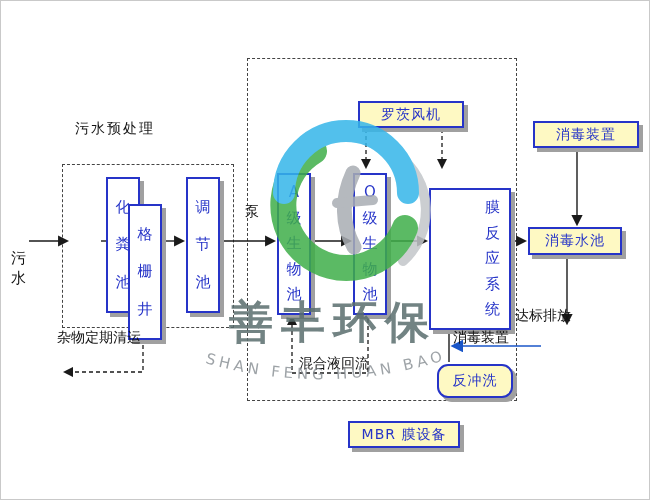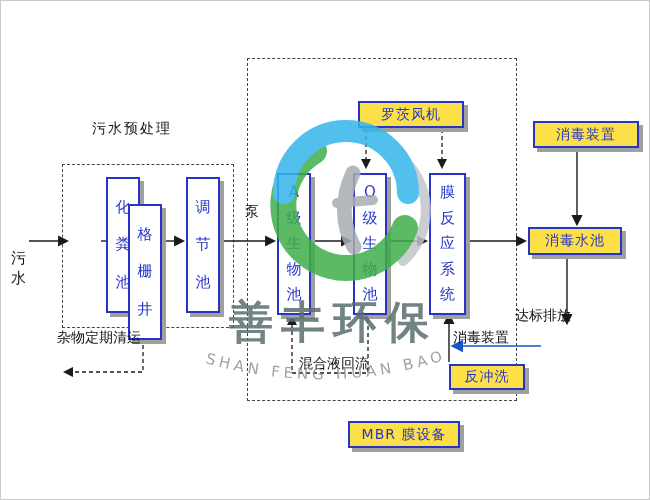--- a/index.html
+++ b/index.html
@@ -14,21 +14,21 @@
   .tank{
     position:absolute;border:2px solid #2634c8;background:#fff;
     box-shadow:4px 4px 0 #a0a0a0;color:#2634c8;font-size:15px;
     display:flex;align-items:center;justify-content:center;text-align:center;z-index:3;
   }
   .tank span{width:1em;word-break:break-all;display:block;}
   .t3 span{line-height:2.5;}
   .t5 span{line-height:1.7;}
   
   .equip{
-    position:absolute;border:2px solid #2634c8;background:#fde047;
+    position:absolute;border:2px solid #2634c8;background:#fef9c3;
     box-shadow:4px 4px 0 #a0a0a0;color:#2634c8;font-size:14px;letter-spacing:1px;
     display:flex;align-items:center;justify-content:center;z-index:3;box-sizing:border-box;
   }
   
   .lbl{position:absolute;color:#111;font-size:14px;z-index:4;white-space:nowrap;}
   .lbl.v{width:1em;word-break:break-all;white-space:normal;line-height:1.35;font-size:15px;}
   .lines{position:absolute;left:0;top:0;z-index:2;}
   .wm{position:absolute;left:0;top:0;z-index:5;pointer-events:none;}
 </style>
 </head>
@@ -79,42 +79,42 @@
   <div class="tank t3" style="left:185px;top:176px;width:30px;height:132px;">
     <span>调节池</span>
   </div>
 
   <div class="tank t5" style="left:276px;top:172px;width:30px;height:138px;">
     <span>A级生物池</span>
   </div>
   <div class="tank t5" style="left:352px;top:172px;width:30px;height:138px;">
     <span>O级生物池</span>
   </div>
-  <div class="tank t5" style="left:428px;top:172px;width:33px;height:138px;">
+  <div class="tank t5" style="left:428px;top:187px;width:33px;height:138px;padding-left:45px;">
     <span>膜反应系统</span>
   </div>
 
   <div class="equip" style="left:357px;top:100px;width:106px;height:27px;">
     <span>罗茨风机</span>
   </div>
   <div class="equip" style="left:532px;top:120px;width:106px;height:27px;">
     <span>消毒装置</span>
   </div>
   <div class="equip" style="left:527px;top:226px;width:94px;height:28px;">
     <span>消毒水池</span>
   </div>
-  <div class="equip" style="left:448px;top:363px;width:76px;height:26px;">
+  <div class="equip" style="left:436px;top:363px;width:76px;height:34px;border-radius:11px;">
     <span>反冲洗</span>
   </div>
   <div class="equip" style="left:347px;top:420px;width:112px;height:27px;">
     <span>MBR 膜设备</span>
   </div>
 
   <div class="lbl v" style="left:10px;top:219px;margin-top:28px;">污水</div>
-  <div class="lbl" style="left:91px;top:119px;letter-spacing:2px;">污水预处理</div>
+  <div class="lbl" style="left:74px;top:119px;letter-spacing:2px;">污水预处理</div>
   <div class="lbl" style="left:56px;top:328px;">杂物定期清运</div>
   <div class="lbl" style="left:244px;top:202px;">泵</div>
   <div class="lbl" style="left:514px;top:306px;">达标排放</div>
   <div class="lbl" style="left:452px;top:328px;">消毒装置</div>
   <div class="lbl" style="left:298px;top:354px;">混合液回流</div>
 
   <svg class="wm" width="650" height="500">
     <g opacity="0.85">
       <path d="M 398 155 A 68 68 0 0 1 402 260" stroke="#c2c6ca" stroke-width="10" fill="none" stroke-linecap="round"></path>
       <path d="M 313 150 A 63 63 0 1 0 404 227" stroke="#3fae49" stroke-width="26" fill="none" stroke-linecap="round"></path>

